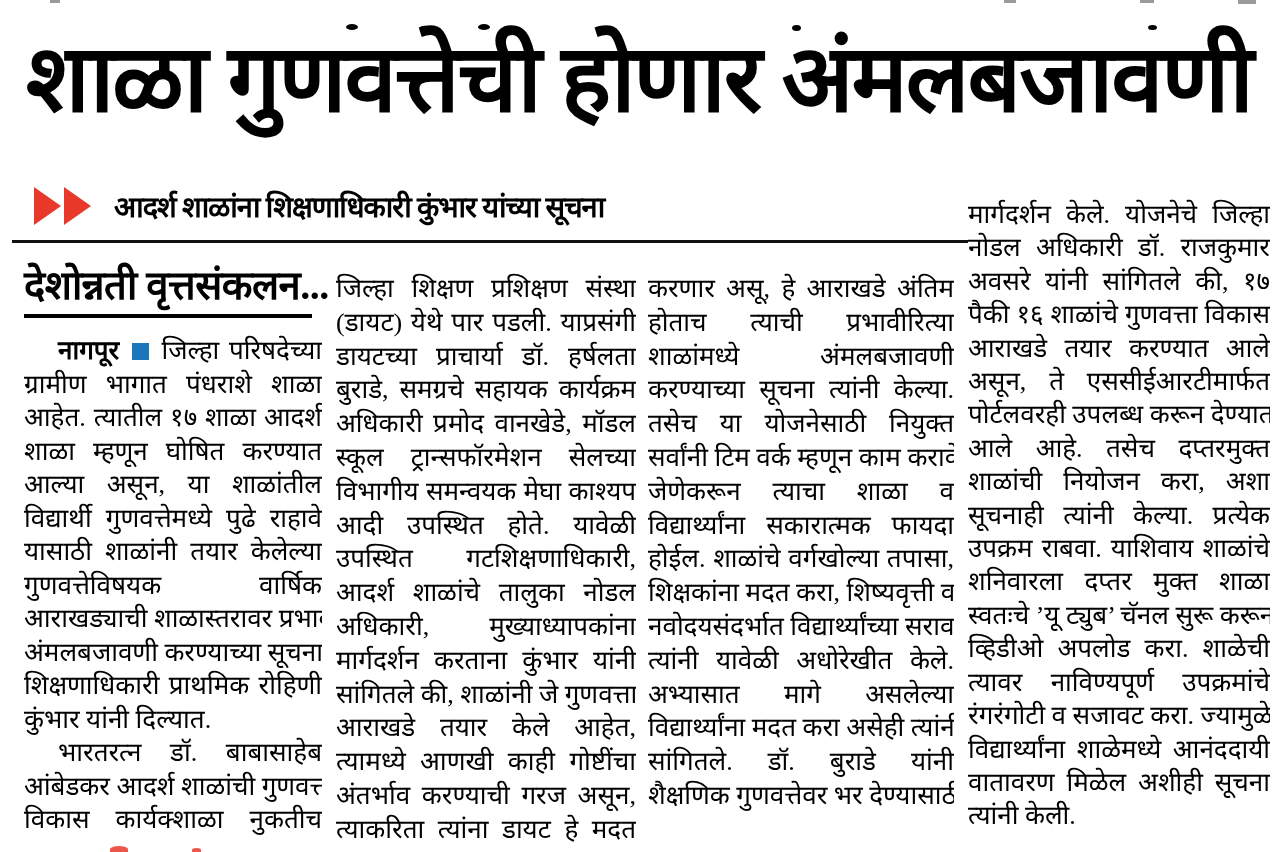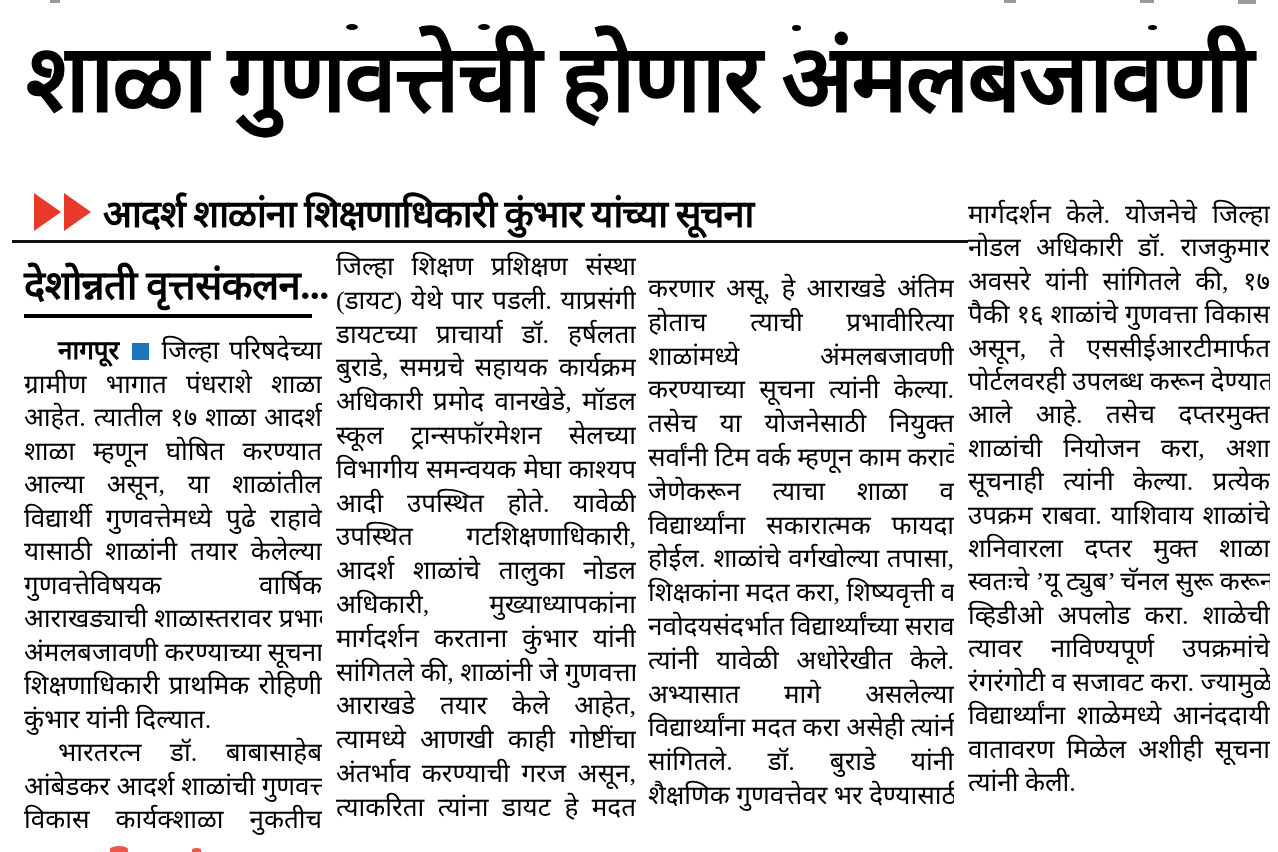--- a/index.html
+++ b/index.html
@@ -19,26 +19,26 @@
   .subhead-row{
     position:absolute;left:34px;top:186px;
     display:flex;align-items:center;gap:12px;
   }
   .arrows{display:flex;gap:3px;align-items:center;}
   .arrow{
     width:0;height:0;
     border-top:19px solid transparent;border-bottom:19px solid transparent;
     border-left:27px solid #e8392b;
   }
-  .subhead-text{font-size:38px;font-weight:700;letter-spacing:-1px;white-space:nowrap;}
+  .subhead-text{font-size:29px;font-weight:700;letter-spacing:-1px;white-space:nowrap;margin-left:11px;}
   .subhead-rule{position:absolute;left:12px;top:240px;width:956px;height:3px;background:#111;}
 
   .col{position:absolute;font-size:26px;}
   .col1{left:24px;top:266px;width:298px;}
-  .col2{left:336px;top:250px;width:300px;}
+  .col2{left:336px;top:272px;width:300px;}
   .col3{left:648px;top:272px;width:306px;}
   .col4{left:968px;top:198px;width:302px;}
 
   .kicker{font-size:40px;font-weight:700;line-height:40px;letter-spacing:-0.5px;white-space:nowrap;}
   .kicker-rule{height:4px;background:#000;width:288px;margin:8px 0 16px 0;}
 
   .bline{
     text-align:justify;text-align-last:justify;
     overflow:hidden;white-space:nowrap;
   }
@@ -134,20 +134,21 @@
       <div class="bline">विद्यार्थ्यांना मदत करा असेही त्यांनी</div>
       <div class="bline">सांगितले. डॉ. बुराडे यांनी</div>
       <div class="bline">शैक्षणिक गुणवत्तेवर भर देण्यासाठी</div>
     </div>
 
   <div class="col col4">
       <div class="bline">मार्गदर्शन केले. योजनेचे जिल्हा</div>
       <div class="bline">नोडल अधिकारी डॉ. राजकुमार</div>
       <div class="bline">अवसरे यांनी सांगितले की, १७</div>
       <div class="bline">पैकी १६ शाळांचे गुणवत्ता विकास</div>
+      <div class="bline">आराखडे तयार करण्यात आले</div>
       <div class="bline">असून, ते एससीईआरटीमार्फत</div>
       <div class="bline">पोर्टलवरही उपलब्ध करून देण्यात</div>
       <div class="bline">आले आहे. तसेच दप्तरमुक्त</div>
       <div class="bline">शाळांची नियोजन करा, अशा</div>
       <div class="bline">सूचनाही त्यांनी केल्या. प्रत्येक</div>
       <div class="bline">उपक्रम राबवा. याशिवाय शाळांचे</div>
       <div class="bline">शनिवारला दप्तर मुक्त शाळा</div>
       <div class="bline">स्वतःचे ’यू ट्युब’ चॅनल सुरू करून</div>
       <div class="bline">व्हिडीओ अपलोड करा. शाळेची</div>
       <div class="bline">त्यावर नाविण्यपूर्ण उपक्रमांचे</div>

